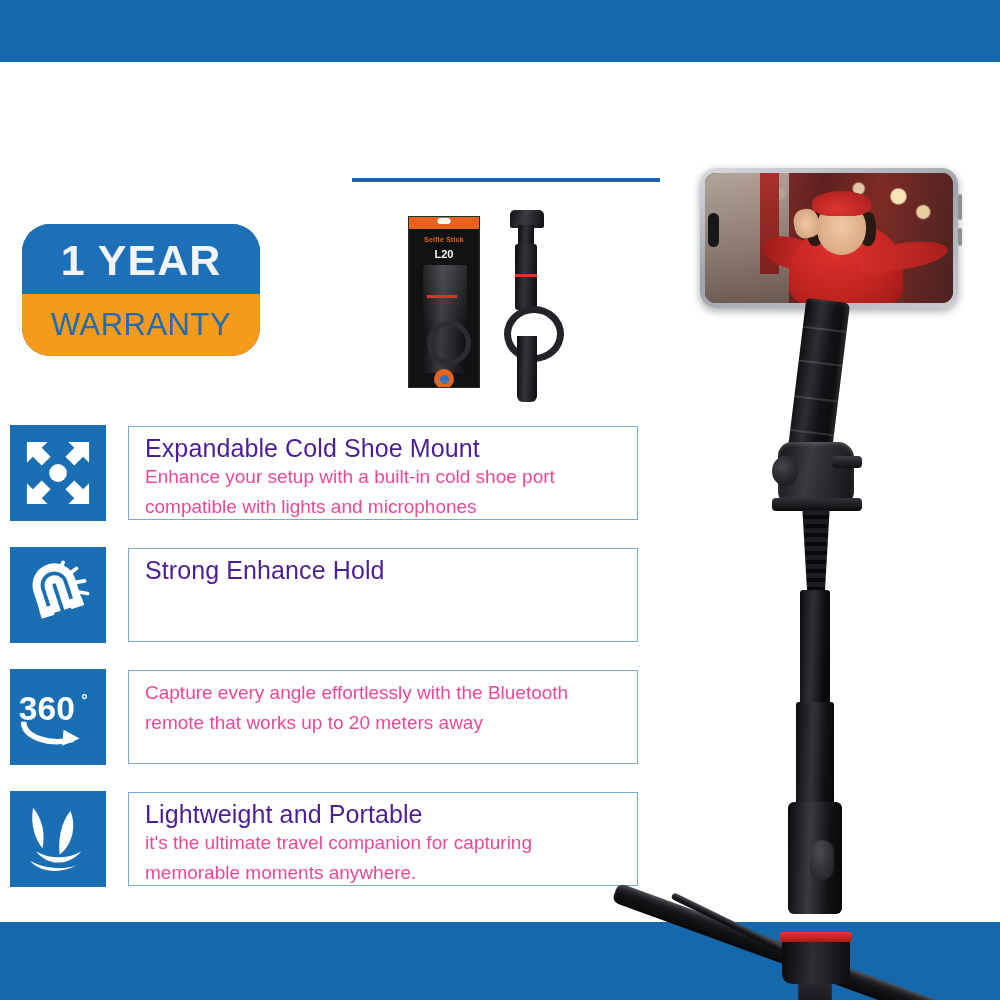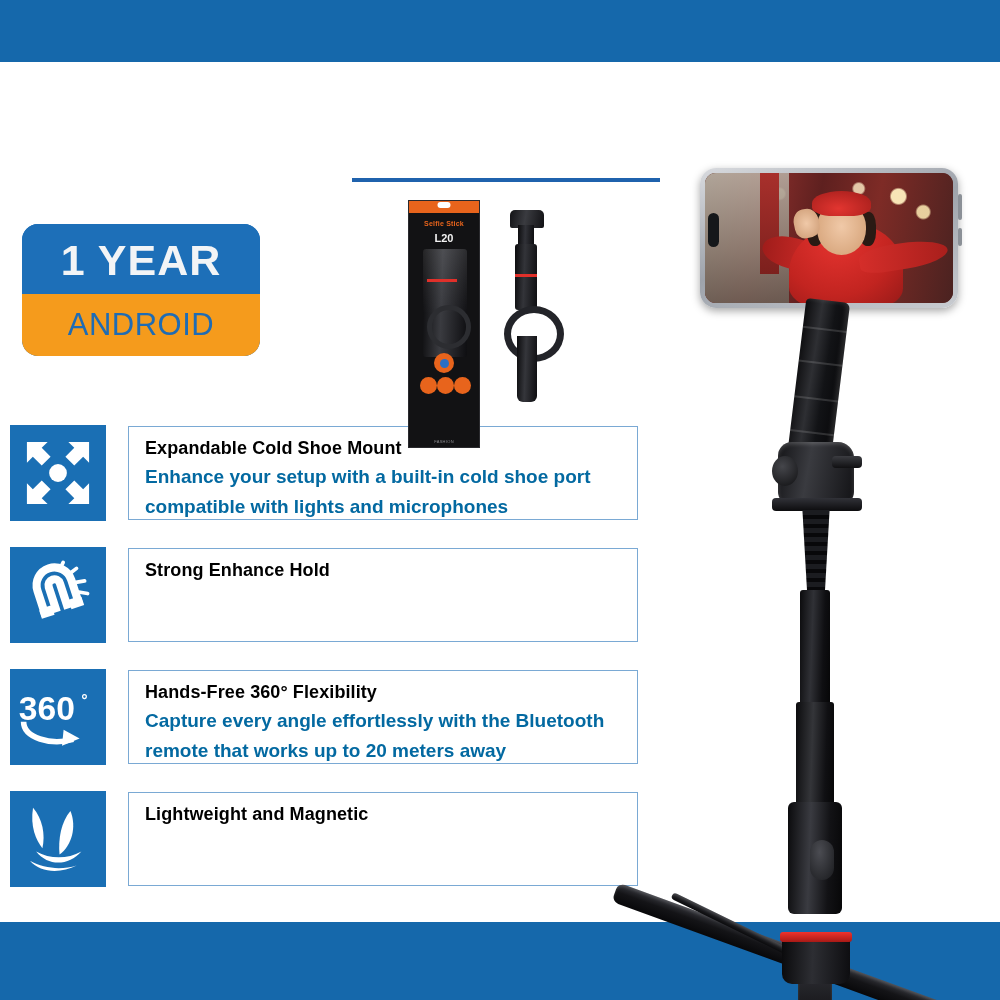--- a/index.html
+++ b/index.html
@@ -49,21 +49,21 @@
     background: #1f62ad;
   }
 
   
   #warranty-badge {
     position: absolute;
     left: 22px;
     top: 224px;
     width: 238px;
     height: 132px;
-    border-radius: 16px;
+    border-radius: 28px;
     overflow: hidden;
     background: #1d6fb8;
     box-shadow: 0 0 0 0 transparent;
   }
   #warranty-top {
     position: absolute;
     left: 0; top: 0;
     width: 238px; height: 72px;
     background: #1d6fb8;
     color: #f2f4f6;
@@ -107,31 +107,31 @@
     left: 120px;
     top: 1px;
     width: 510px;
     height: 94px;
     border: 1px solid #7aa9d4;
     background: #ffffff;
     box-sizing: border-box;
     padding: 7px 0 0 16px;
   }
   .feature-title {
-    color: #000000;
-    font-size: 18px;
-    font-weight: 700;
+    color: #4c1d95;
+    font-size: 25px;
+    font-weight: 400;
     line-height: 28px;
     letter-spacing: 0.1px;
   }
   .feature-desc {
-    color: #0369a1;
+    color: #ec4899;
     font-size: 19px;
     line-height: 30px;
-    font-weight: 700;
+    font-weight: 400;
     white-space: pre-line;
   }
 
   
   #product-photo {
     position: absolute;
     left: 560px;
     top: 150px;
     width: 440px;
     height: 780px;
@@ -321,23 +321,23 @@
     left: 96px; top: 812px; width: 160px; height: 7px;
     transform-origin: right center;
     transform: rotate(26deg);
     background: linear-gradient(180deg, #2b2c31, #0a0a0c);
   }
 
   
   #package {
     position: absolute;
     left: 408px;
-    top: 200px;
+    top: 216px;
     width: 72px;
-    height: 248px;
+    height: 172px;
     background: #121214;
     border: 1px solid #2a2a2e;
     box-sizing: border-box;
     overflow: hidden;
   }
   #pkg-top-tab {
     position: absolute; left: 50%; top: -1px;
     transform: translateX(-50%);
     width: 70px; height: 13px;
     background: #e8641c;
@@ -438,21 +438,21 @@
 
 <div id="page">
 
   <div id="frame-top" class="frame-bar"></div>
   <div id="frame-bottom" class="frame-bar"></div>
 
   <div id="headline-rule"></div>
 
   <div id="warranty-badge">
     <div id="warranty-top">1 YEAR</div>
-    <div id="warranty-bottom">ANDROID</div>
+    <div id="warranty-bottom">WARRANTY</div>
   </div>
 
   <div class="feature-row" style="top:425px;">
     <div class="feature-icon">
       <svg width="74" height="74" viewBox="0 0 100 100" aria-hidden="true">
         <g fill="#ffffff">
           <path d="M8 8 L36 8 L28 16 L40 28 L28 40 L16 28 L8 36 Z"></path>
           <path d="M92 8 L92 36 L84 28 L72 40 L60 28 L72 16 L64 8 Z"></path>
           <path d="M8 92 L8 64 L16 72 L28 60 L40 72 L28 84 L36 92 Z"></path>
           <path d="M92 92 L64 92 L72 84 L60 72 L72 60 L84 72 L92 64 Z"></path>
@@ -491,39 +491,40 @@
   <div class="feature-row" style="top:669px;">
     <div class="feature-icon">
       <svg width="88" height="76" viewBox="0 0 110 92" aria-hidden="true">
         <text x="6" y="50" font-family="'Liberation Sans', sans-serif" font-size="42" font-weight="700" fill="#ffffff">360</text>
         <text x="84" y="32" font-family="'Liberation Sans', sans-serif" font-size="20" font-weight="700" fill="#ffffff">°</text>
         <path d="M12 52 C12 72 46 82 74 74" fill="none" stroke="#ffffff" stroke-width="7"></path>
         <path d="M62 62 L82 73 L60 82 Z" fill="#ffffff"></path>
       </svg>
     </div>
     <div class="feature-box">
-      <div class="feature-title">Hands-Free 360° Flexibility</div>
       <div class="feature-desc">Capture every angle effortlessly with the Bluetooth
 remote that works up to 20 meters away</div>
     </div>
   </div>
 
   <div class="feature-row" style="top:791px;">
     <div class="feature-icon">
       <svg width="78" height="78" viewBox="0 0 100 100" aria-hidden="true">
         <g fill="#ffffff">
           <path d="M18 10 C30 24 34 44 30 62 C22 52 14 34 18 10 Z"></path>
           <path d="M66 14 C74 34 68 58 52 70 C50 50 54 28 66 14 Z"></path>
           <path d="M22 66 C40 76 62 76 80 66 C64 84 38 86 22 66 Z"></path>
           <path d="M14 78 C32 88 54 90 74 84 C54 94 28 94 14 78 Z"></path>
         </g>
       </svg>
     </div>
     <div class="feature-box">
-      <div class="feature-title">Lightweight and Magnetic</div>
+      <div class="feature-title">Lightweight and Portable</div>
+      <div class="feature-desc">it's the ultimate travel companion for capturing
+memorable moments anywhere.</div>
     </div>
   </div>
 
   <div id="package">
     <div id="pkg-top-tab">
       <div id="pkg-tab-hole"></div>
     </div>
     <div id="pkg-brand">Selfie Stick</div>
     <div id="pkg-model">L20</div>
     <div id="pkg-product"></div>

